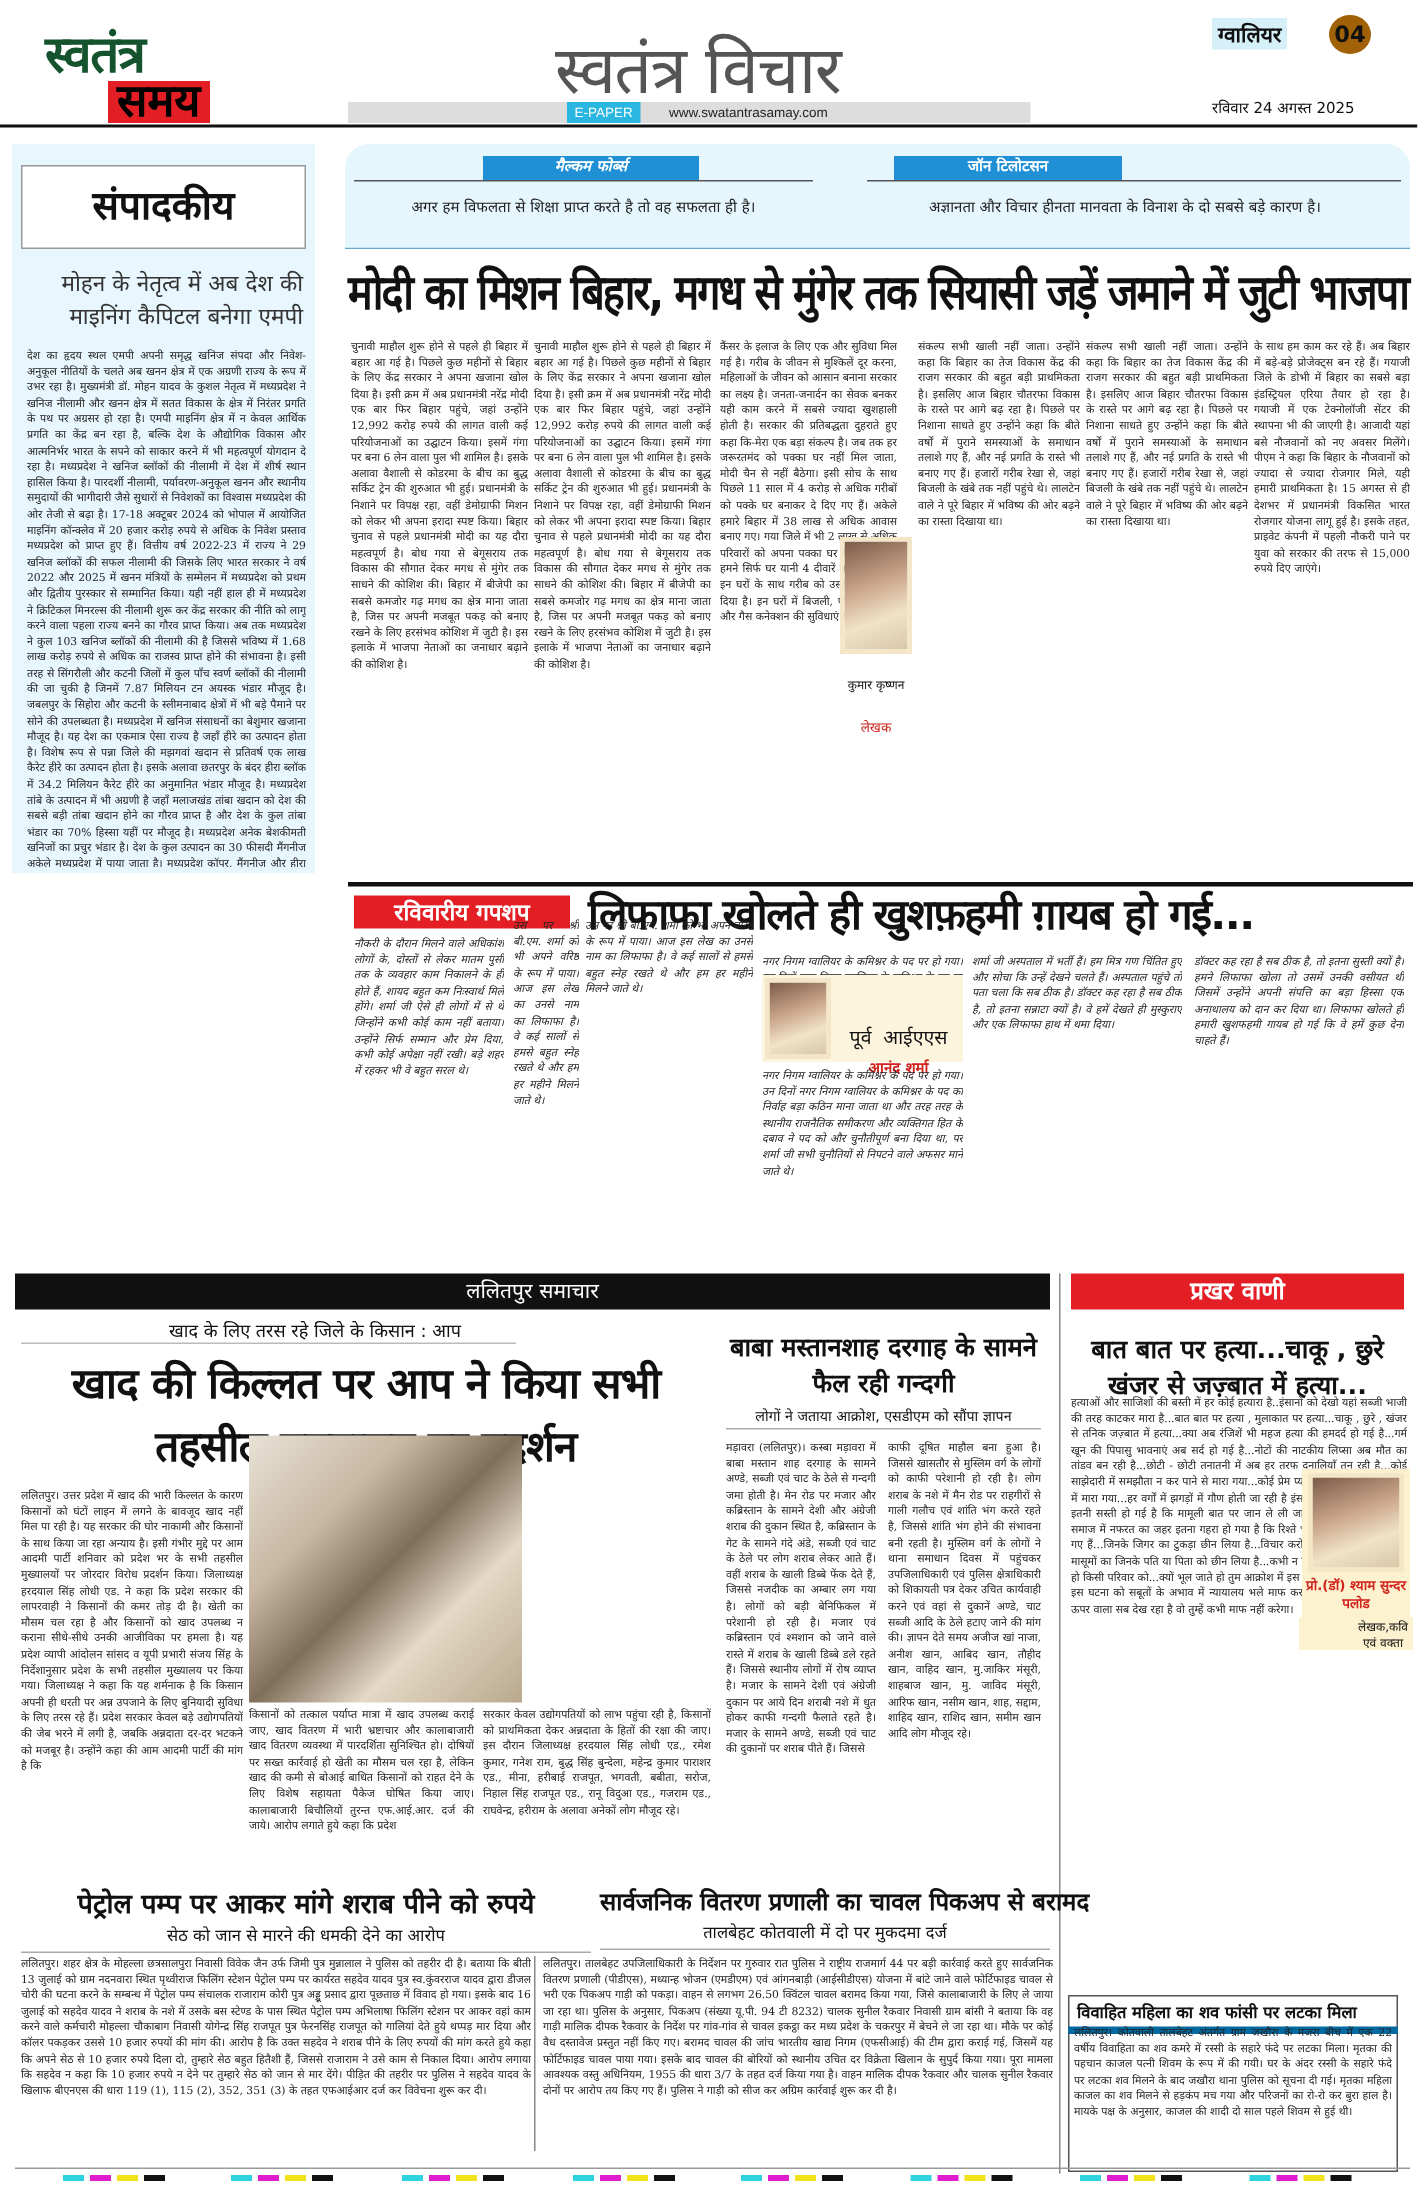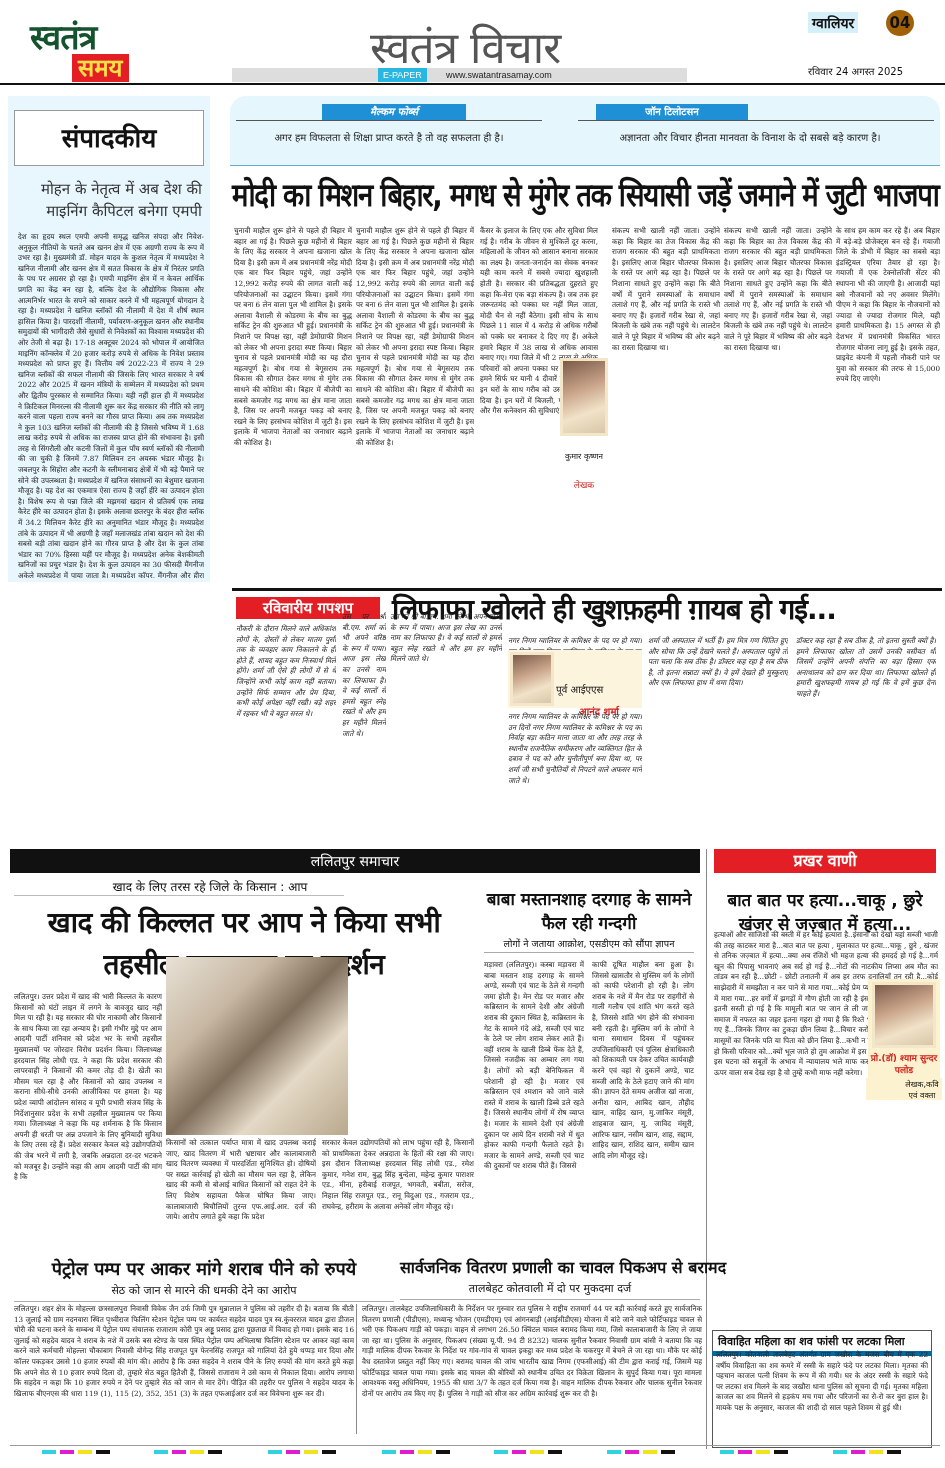--- a/index.html
+++ b/index.html
@@ -2,21 +2,21 @@
 <html><head>
 <meta charset="utf-8">
 <style>
   * { box-sizing: border-box; margin: 0; padding: 0; }
   body { width: 945px; height: 1468px; background: #fff; font-family: "DejaVu Sans", sans-serif; color: #111; position: relative; overflow: hidden; }
   .abs { position: absolute; }
   .body-text { font-family: "DejaVu Serif", serif; font-size: 7.2px; line-height: 10.6px; color: #222; text-align: justify; overflow: hidden; }
   .italic { font-style: italic; }
   
   .logo-top { left: 30px; top: 18px; font-family: "DejaVu Sans", sans-serif; font-weight: 900; font-size: 34px; letter-spacing: -1px; color: #14532d; line-height: 38px; }
-  .logo-bot { left: 72px; top: 54px; background: #e31e24; color: #fde047; font-weight: 900; font-size: 24px; padding: 0 6px; line-height: 28px; }
+  .logo-bot { left: 72px; top: 54px; background: #e31e24; color: #000000; font-weight: 900; font-size: 30px; padding: 0 6px; line-height: 28px; }
   .main-title { left: 370px; top: 22px; font-size: 44px; color: #555; font-family: "DejaVu Sans", sans-serif; font-weight: 300; letter-spacing: -1px; line-height: 52px; }
   .epaper-bar { left: 232px; top: 68px; width: 455px; height: 14px; background: #ddd; }
   .epaper-tag { left: 378px; top: 68px; height: 14px; background: #29b6e0; color: #fff; font-size: 9px; line-height: 14px; padding: 0 5px; font-family: "Liberation Sans", sans-serif; }
   .epaper-url { left: 446px; top: 68px; height: 14px; font-size: 9px; line-height: 14px; color: #222; font-family: "Liberation Sans", sans-serif; }
   .city { left: 808px; top: 12px; font-size: 14px; font-weight: bold; color: #111; background: #d6f0fa; padding: 1px 4px; }
   .page-no { left: 886px; top: 10px; width: 28px; height: 26px; border-radius: 50%; background: #a16207; font-size: 15px; font-weight: bold; text-align: center; line-height: 26px; }
   .date { left: 808px; top: 64px; font-size: 10px; color: #111; }
   .rule-top { left: 0; top: 83px; width: 945px; height: 2px; background: #111; }
   
   .edit-col { left: 8px; top: 96px; width: 202px; height: 486px; background: #e8f6fd; }
@@ -99,21 +99,21 @@
 
 <div class="abs gup-tag">रविवारीय गपशप</div>
 <div class="abs gup-headline">लिफाफा खोलते ही खुशफ़हमी ग़ायब हो गई...</div>
 <div class="abs body-text italic" style="left:236px;top:624px;width:100px;height:210px;">नौकरी के दौरान मिलने वाले अधिकांश लोगों के, दोस्तों से लेकर मातम पुर्सी तक के व्यवहार काम निकालने के ही होते हैं, शायद बहुत कम निःस्वार्थ मिले होंगे। शर्मा जी ऐसे ही लोगों में से थे जिन्होंने कभी कोई काम नहीं बताया। उन्होंने सिर्फ सम्मान और प्रेम दिया, कभी कोई अपेक्षा नहीं रखी। बड़े शहर में रहकर भी वे बहुत सरल थे।</div>
 <div class="abs body-text italic" style="left:342px;top:612px;width:44px;height:222px;">उस पर श्री बी.एम. शर्मा को भी अपने वरिष्ठ के रूप में पाया। आज इस लेख का उनसे नाम का लिफाफा है। वे कई सालों से हमसे बहुत स्नेह रखते थे और हम हर महीने मिलने जाते थे।</div>
 <div class="abs body-text italic" style="left:390px;top:612px;width:112px;height:222px;">उस पर श्री बी.एम. शर्मा को भी अपने वरिष्ठ के रूप में पाया। आज इस लेख का उनसे नाम का लिफाफा है। वे कई सालों से हमसे बहुत स्नेह रखते थे और हम हर महीने मिलने जाते थे।</div>
 <div class="abs body-text italic" style="left:508px;top:636px;width:134px;height:14px;">नगर निगम ग्वालियर के कमिश्नर के पद पर हो गया। उन दिनों नगर निगम ग्वालियर के कमिश्नर के पद का निर्वाह बड़ा कठिन माना जाता था और तरह तरह के स्थानीय राजनैतिक समीकरण और व्यक्तिगत हित के दबाव ने पद को और चुनौतीपूर्ण बना दिया था, पर शर्मा जी सभी चुनौतियों से निपटने वाले अफसर माने जाते थे।</div>
 <div class="abs gup-author-box"></div>
 <div class="abs photo" style="left:510px;top:652px;width:44px;height:54px;"></div>
 <div class="abs caption-red" style="left:556px;top:664px;width:86px;font-size:10px;font-weight:bold;">आनंद शर्मा</div>
-<div class="abs" style="left:556px;top:682px;width:86px;font-size:10px;text-align:left;">पूर्व आईएएस</div>
+<div class="abs" style="left:556px;top:682px;width:86px;font-size:13px;text-align:center;font-family:Liberation Mono, monospace;">पूर्व आईएएस</div>
 <div class="abs body-text italic" style="left:508px;top:712px;width:134px;height:122px;">नगर निगम ग्वालियर के कमिश्नर के पद पर हो गया। उन दिनों नगर निगम ग्वालियर के कमिश्नर के पद का निर्वाह बड़ा कठिन माना जाता था और तरह तरह के स्थानीय राजनैतिक समीकरण और व्यक्तिगत हित के दबाव ने पद को और चुनौतीपूर्ण बना दिया था, पर शर्मा जी सभी चुनौतियों से निपटने वाले अफसर माने जाते थे।</div>
 <div class="abs body-text italic" style="left:648px;top:636px;width:140px;height:198px;">शर्मा जी अस्पताल में भर्ती हैं। हम मित्र गण चिंतित हुए और सोचा कि उन्हें देखने चलते हैं। अस्पताल पहुंचे तो पता चला कि सब ठीक है। डॉक्टर कह रहा है सब ठीक है, तो इतना सन्नाटा क्यों है। वे हमें देखते ही मुस्कुराए और एक लिफाफा हाथ में थमा दिया।</div>
 <div class="abs body-text italic" style="left:796px;top:636px;width:140px;height:198px;">डॉक्टर कह रहा है सब ठीक है, तो इतना सुस्ती क्यों है। हमने लिफाफा खोला तो उसमें उनकी वसीयत थी जिसमें उन्होंने अपनी संपत्ति का बड़ा हिस्सा एक अनाथालय को दान कर दिया था। लिफाफा खोलते ही हमारी खुशफहमी गायब हो गई कि वे हमें कुछ देना चाहते हैं।</div>
 
 <div class="abs lal-bar">ललितपुर समाचार</div>
 <div class="abs lal-sub">खाद के लिए तरस रहे जिले के किसान : आप</div>
 <div class="abs" style="left:14px;top:895px;width:330px;height:1px;background:#bbb;"></div>
 <div class="abs lal-headline">खाद की किल्लत पर आप ने किया सभी तहसील मुख्यालय पर प्रदर्शन</div>
 <div class="abs body-text" style="left:14px;top:992px;width:148px;height:252px;">ललितपुर। उत्तर प्रदेश में खाद की भारी किल्लत के कारण किसानों को घंटों लाइन में लगने के बावजूद खाद नहीं मिल पा रही है। यह सरकार की घोर नाकामी और किसानों के साथ किया जा रहा अन्याय है। इसी गंभीर मुद्दे पर आम आदमी पार्टी शनिवार को प्रदेश भर के सभी तहसील मुख्यालयों पर जोरदार विरोध प्रदर्शन किया। जिलाध्यक्ष हरदयाल सिंह लोधी एड. ने कहा कि प्रदेश सरकार की लापरवाही ने किसानों की कमर तोड़ दी है। खेती का मौसम चल रहा है और किसानों को खाद उपलब्ध न कराना सीधे-सीधे उनकी आजीविका पर हमला है। यह प्रदेश व्यापी आंदोलन सांसद व यूपी प्रभारी संजय सिंह के निर्देशानुसार प्रदेश के सभी तहसील मुख्यालय पर किया गया। जिलाध्यक्ष ने कहा कि यह शर्मनाक है कि किसान अपनी ही धरती पर अन्न उपजाने के लिए बुनियादी सुविधा के लिए तरस रहे हैं। प्रदेश सरकार केवल बड़े उद्योगपतियों की जेब भरने में लगी है, जबकि अन्नदाता दर-दर भटकने को मजबूर है। उन्होंने कहा की आम आदमी पार्टी की मांग है कि</div>
 <div class="abs photo-protest"></div>

